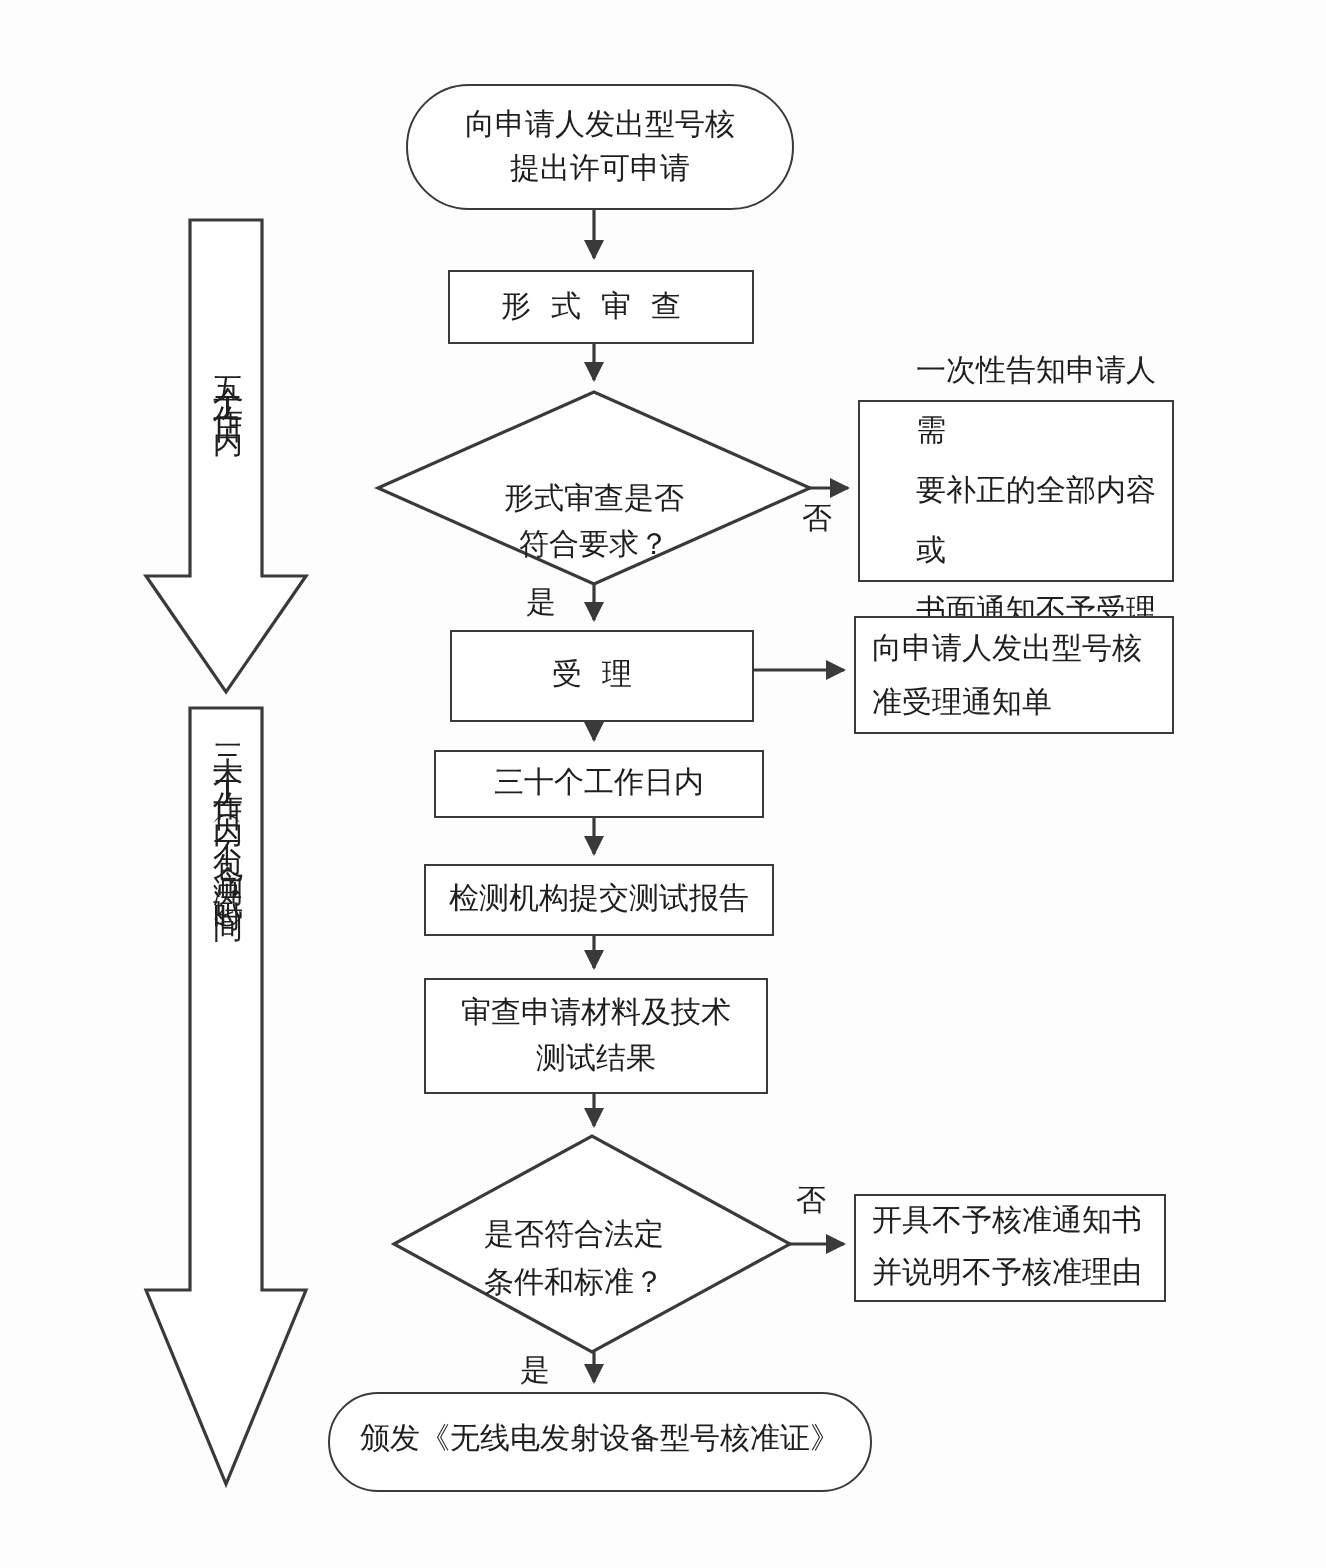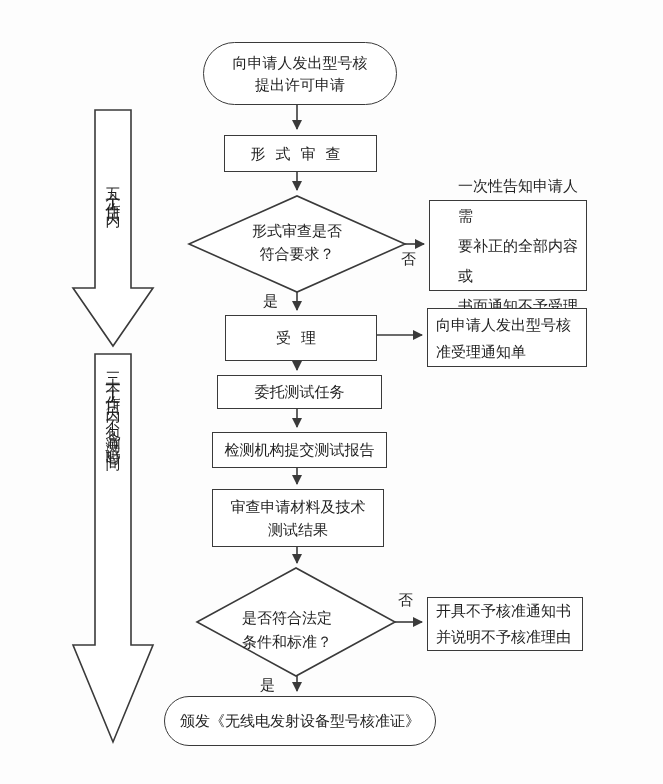--- a/index.html
+++ b/index.html
@@ -66,45 +66,45 @@
   </svg>
 
   <div class="vtext a" style="left:103px; top:176px;">五个工作日内</div>
   <div class="vtext b" style="left:103px; top:360px;">三十个工作日内（不包含测试时间）</div>
 
   <div class="node terminal-start" style="left:203px; top:42px; width:194px; height:63px;">向申请人发出型号核
 提出许可申请</div>
 
   <div class="node sp" style="left:224px; top:135px; width:153px; height:37px;">形式审查</div>
 
-  <div class="dtext" style="left:212px; top:219px; width:170px; line-height:23px;text-align:center;">形式审查是否
+  <div class="dtext" style="left:212px; top:238px; width:170px; line-height:23px;text-align:center;">形式审查是否
 符合要求？</div>
 
   <div class="node side" style="left:429px; top:200px; width:158px; height:91px; line-height:30px;padding-left:28px;">一次性告知申请人需
 要补正的全部内容或
 书面通知不予受理</div>
 
   <div class="node sp" style="left:225px; top:315px; width:152px; height:46px;">受理</div>
 
   <div class="node side" style="left:427px; top:308px; width:160px; height:59px; line-height:27px;">向申请人发出型号核
 准受理通知单</div>
 
-  <div class="node" style="left:217px; top:375px; width:165px; height:34px;">委托测试任务</div>
+  <div class="node" style="left:217px; top:375px; width:165px; height:34px;">三十个工作日内</div>
 
   <div class="node" style="left:212px; top:432px; width:175px; height:36px;">检测机构提交测试报告</div>
 
   <div class="node" style="left:212px; top:489px; width:172px; height:58px; line-height:23px;">审查申请材料及技术
 测试结果</div>
 
   <div class="dtext" style="left:201px; top:606px; width:172px; line-height:24px;">是否符合法定
 条件和标准？</div>
 
   <div class="node side" style="left:427px; top:597px; width:156px; height:54px; line-height:26px;">开具不予核准通知书
 并说明不予核准理由</div>
 
-  <div class="node terminal-end" style="left:164px; top:696px; width:272px; height:50px;">颁发《无线电发射设备型号核准证》</div>
+  <div class="node terminal-end" style="left:164px; top:696px; width:272px; height:50px;font-family:Liberation Mono, monospace;">颁发《无线电发射设备型号核准证》</div>
 
   <div class="lbl" style="left:401px; top:250px;">否</div>
   <div class="lbl" style="left:263px; top:292px;">是</div>
   <div class="lbl" style="left:398px; top:591px;">否</div>
   <div class="lbl" style="left:260px; top:676px;">是</div>
 
 </div>
 
 </body></html>

